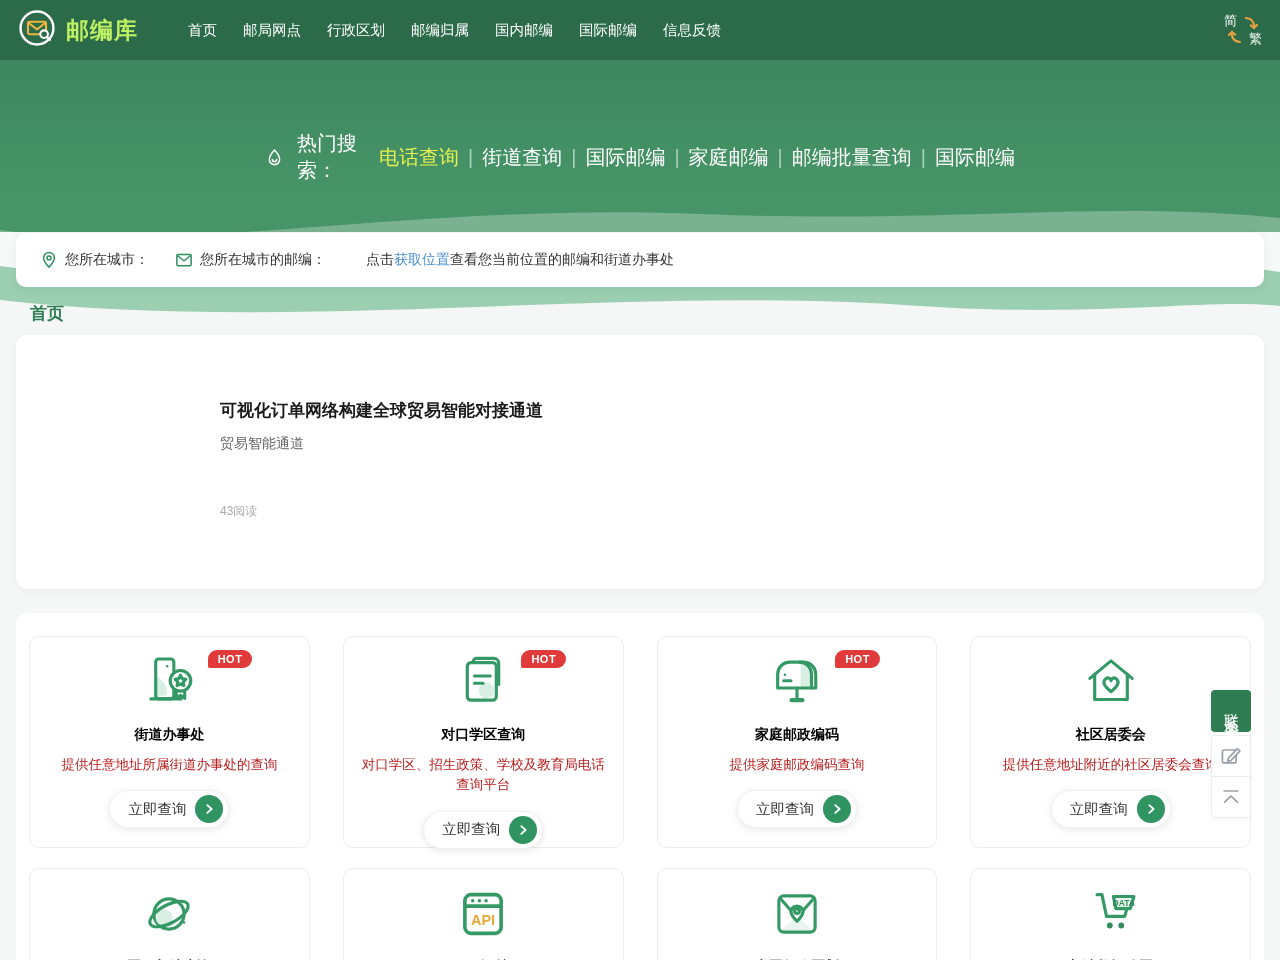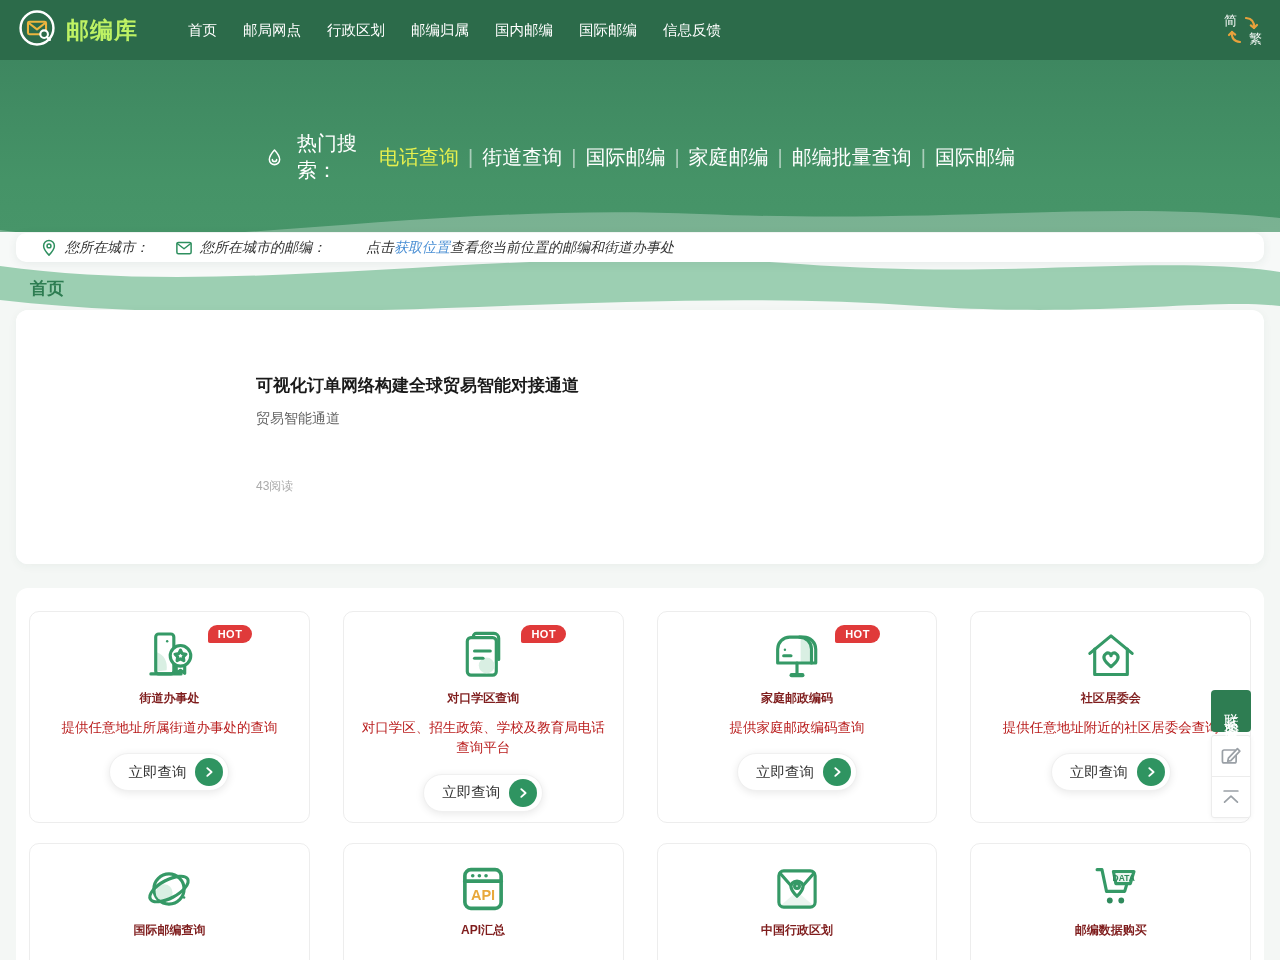--- a/index.html
+++ b/index.html
@@ -46,35 +46,35 @@
   }
   .hot-label{margin-left:4px;}
   .hot-link{color:#fff;text-decoration:none;cursor:pointer;white-space:nowrap;}
   .hot-link.hl{color:#e6f04e;font-family:Liberation Serif, serif;}
   .hot-sep{color:rgba(255,255,255,0.55);}
   .hot-sep::after{content:"|";}
   .waves{position:absolute;left:0;top:132px;width:1280px;height:160px;pointer-events:none;}
   
   .content{position:relative;z-index:2;}
   .location-bar{
-    margin:1px 16px 0;height:29px;background:#fff;border-radius:10px;
+    margin:1px 16px 0;height:54px;background:#fff;border-radius:10px;
     box-shadow:0 2px 10px rgba(40,80,60,0.08);
-    display:flex;align-items:center;padding:0 24px;font-size:14px;color:#333;font-style:italic;
+    display:flex;align-items:center;padding:0 24px;font-size:14px;color:#333;
   }
   .loc-ico{display:flex;align-items:center;margin-right:7px;}
   .loc-group{display:flex;align-items:center;margin-right:26px;}
   .loc-hint{margin-left:14px;}
   .loc-link{color:#4a8fd4;text-decoration:none;cursor:pointer;}
   .breadcrumb{
     margin:15px 0 0 30px;display:inline-block;
     color:#2e7d52;font-size:17px;font-weight:600;text-decoration:none;cursor:pointer;
   }
   .article-card{
     margin:10px 16px 0;height:254px;background:#fff;border-radius:12px;
-    box-shadow:0 2px 10px rgba(40,80,60,0.05);display:flex;cursor:pointer;gap:36px;
+    box-shadow:0 2px 10px rgba(40,80,60,0.05);display:flex;cursor:pointer;
   }
   .article-thumb{width:188px;height:100%;border-radius:12px 0 0 12px;background:#fff;}
   .article-text{padding:64px 40px 0 16px;flex:1;}
   .article-title{font-size:17px;font-weight:bold;color:#1a1a1a;}
   .article-sub{margin-top:13px;font-size:14px;color:#666;}
   .article-reads{margin-top:50px;font-size:12px;color:#ababab;}
   
   .grid-panel{
     margin:24px 16px 0;background:#fff;border-radius:12px;
     padding:23px 13px 60px;
@@ -84,21 +84,21 @@
     box-sizing:border-box;height:212px;background:#fff;
     border:1px solid #ededed;border-radius:10px;text-align:center;
     padding:16px 12px 0;position:relative;cursor:pointer;
   }
   .icon-wrap{position:relative;display:inline-block;height:58px;}
   .hot-badge{
     position:absolute;top:-3px;right:-54px;background:#e03a3a;color:#fff;
     font-size:11px;font-weight:bold;letter-spacing:.5px;
     padding:3px 10px;border-radius:10px 10px 10px 2px;
   }
-  .card-title{font-size:12px;font-weight:bold;color:#7f1d1d;}
+  .card-title{margin-top:11px;font-size:14px;font-weight:bold;color:#000000;}
   .card-desc{margin-top:11px;font-size:13.5px;color:#b91c1c;line-height:1.5;padding:0 4px;}
   .query-btn{
     display:inline-flex;align-items:center;gap:9px;margin-top:15px;
     background:#fff;border:1px solid #f0f0f0;border-radius:20px;
     padding:4px 5px 4px 18px;font-size:14.5px;color:#333;cursor:pointer;
     box-shadow:0 2px 8px rgba(0,0,0,0.09);font-family:Liberation Sans, sans-serif;
   }
   .btn-circle{
     width:28px;height:28px;border-radius:50%;background:#2f9461;
     display:flex;align-items:center;justify-content:center;

